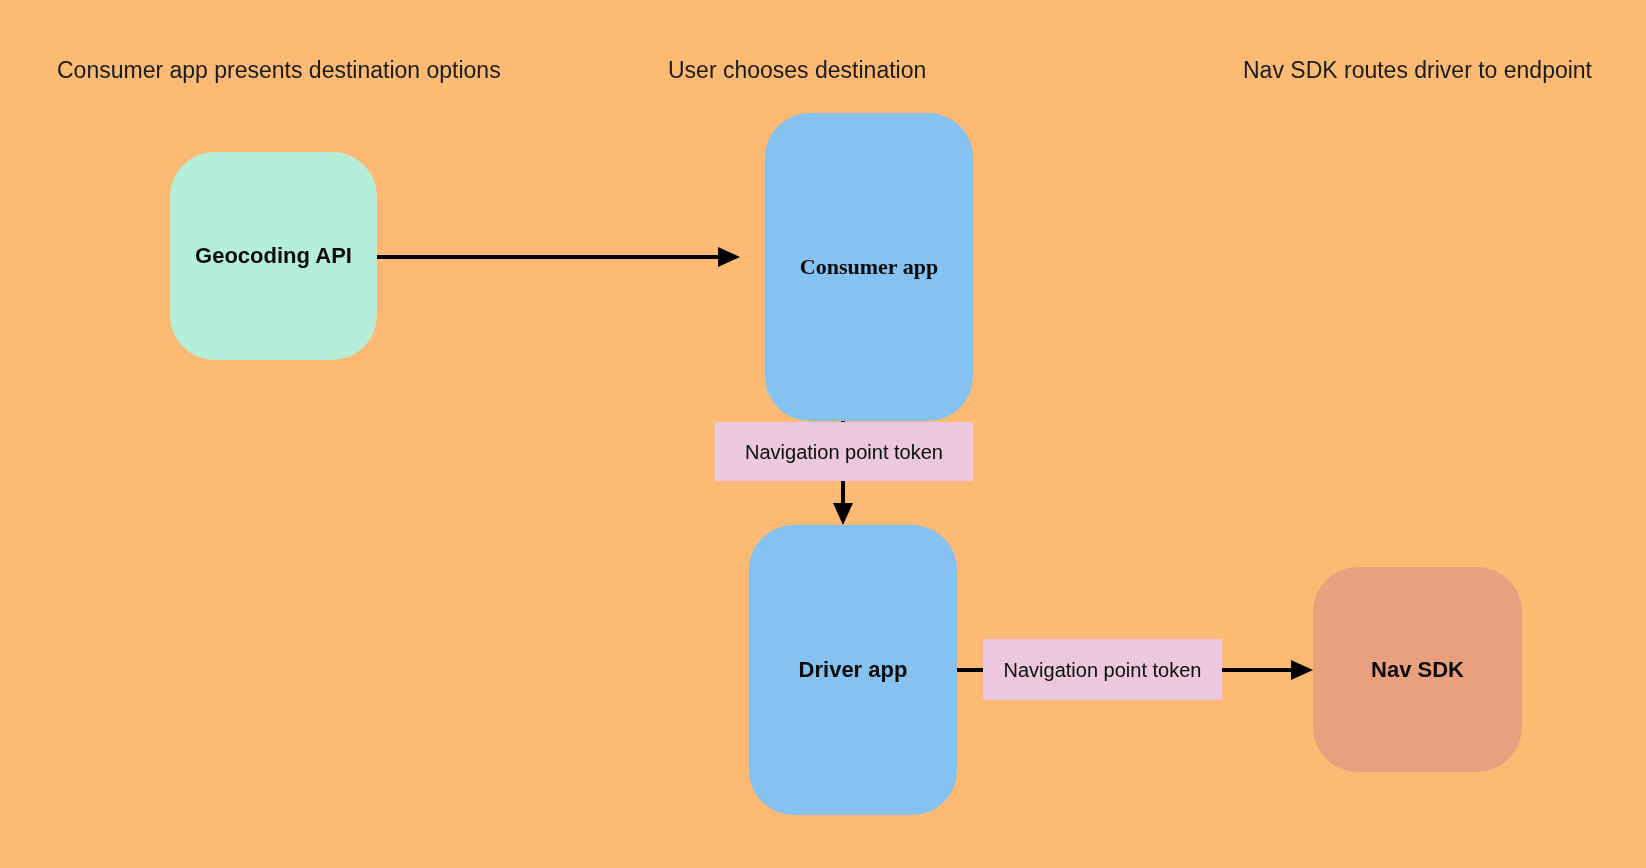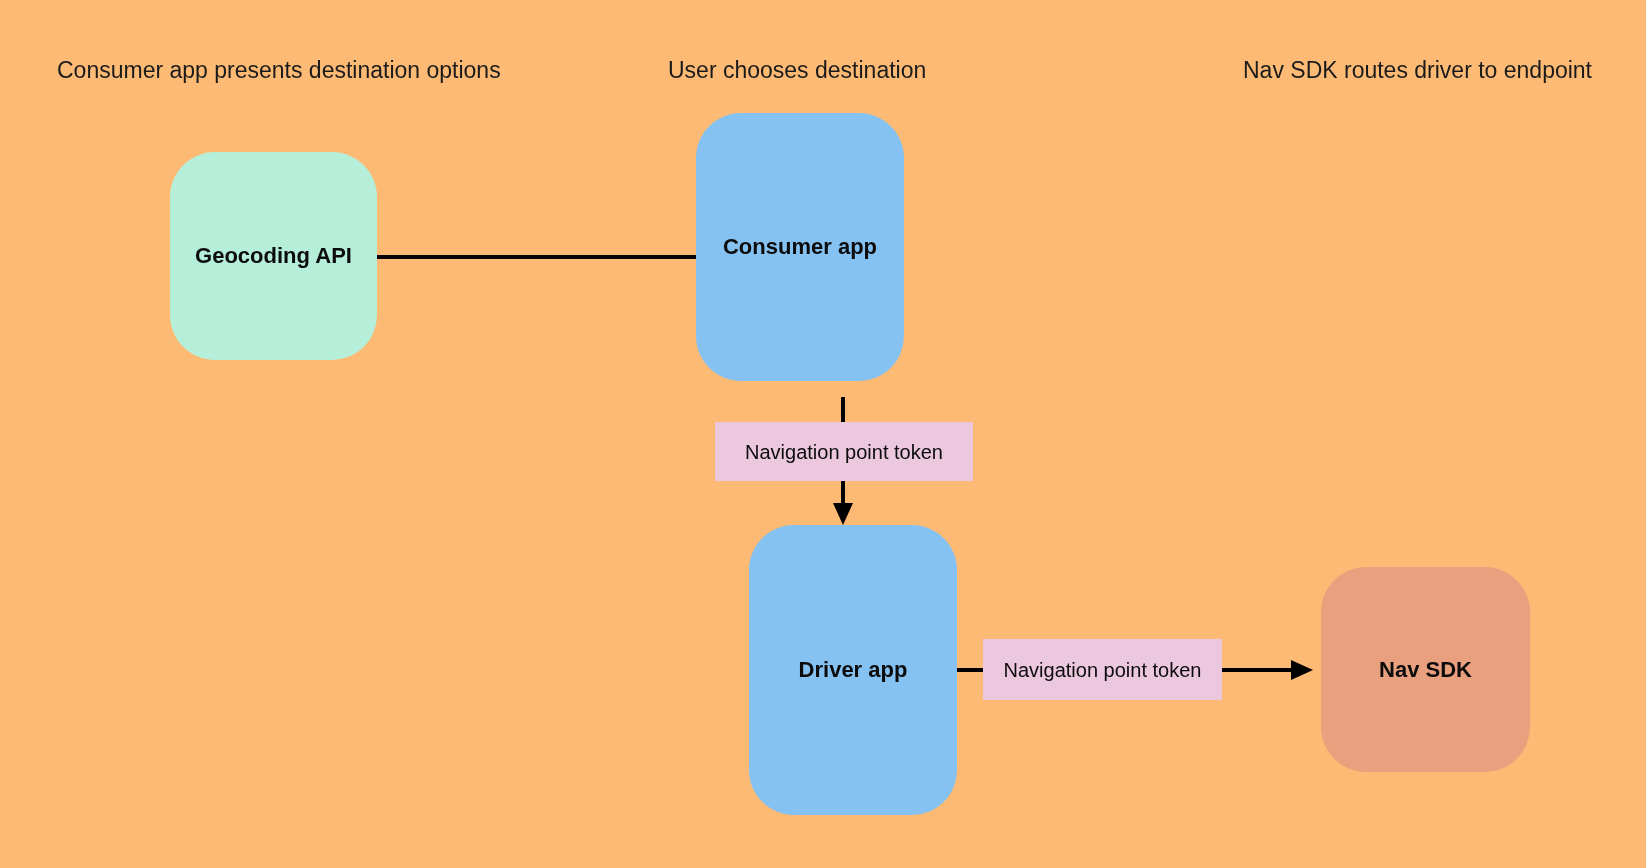--- a/index.html
+++ b/index.html
@@ -47,21 +47,21 @@
     align-items: center;
     justify-content: center;
     text-align: center;
     font-size: 20px;
     line-height: 26px;
     color: #0c0c0c;
     white-space: pre-line;
     z-index: 3;
   }
   #node-geocoding { left: 170px; top: 152px; width: 207px; height: 208px; }
-  #node-consumer  { left: 696px; top: 113px; width: 208px; height: 268px; }
+  #node-consumer  { left: 765px; top: 113px; width: 208px; height: 308px; font-family: Liberation Serif, serif; }
   #node-driver    { left: 740px; top: 525px; width: 208px; height: 290px; margin-left: 9px; }
   #node-navsdk    { left: 1313px; top: 567px; width: 209px; height: 205px; }
   #edge-label-0 { left: 418px; top: 216px; width: 234px; height: 80px; }
   #edge-label-1 { left: 715px; top: 422px; width: 258px; height: 59px; }
   #edge-label-2 { left: 983px; top: 639px; width: 239px; height: 61px; }
   #phase-header-0 { left: 57px; }
   #phase-header-1 { left: 668px; }
   #phase-header-2 { left: 1202px; margin-left: 41px; }
 </style>
 </head>
@@ -93,21 +93,21 @@
   </div>
 
   <div class="node" id="node-consumer" style="background-color: rgb(133, 194, 242);">
     <span>Consumer app</span>
   </div>
 
   <div class="node" id="node-driver" style="background-color: rgb(133, 194, 242);">
     <span>Driver app</span>
   </div>
 
-  <div class="node" id="node-navsdk" style="background-color: rgb(233, 160, 126); margin-left: 8px;">
+  <div class="node" id="node-navsdk" style="background-color: rgb(233, 160, 126);">
     <span>Nav SDK</span>
   </div>
 
 
   <div class="edge-label" id="edge-label-1" style="background-color: rgb(236, 200, 222);">Navigation point token</div>
 
   <div class="edge-label" id="edge-label-2" style="background-color: rgb(236, 200, 222);">Navigation point token</div>
 
 </div>
 

